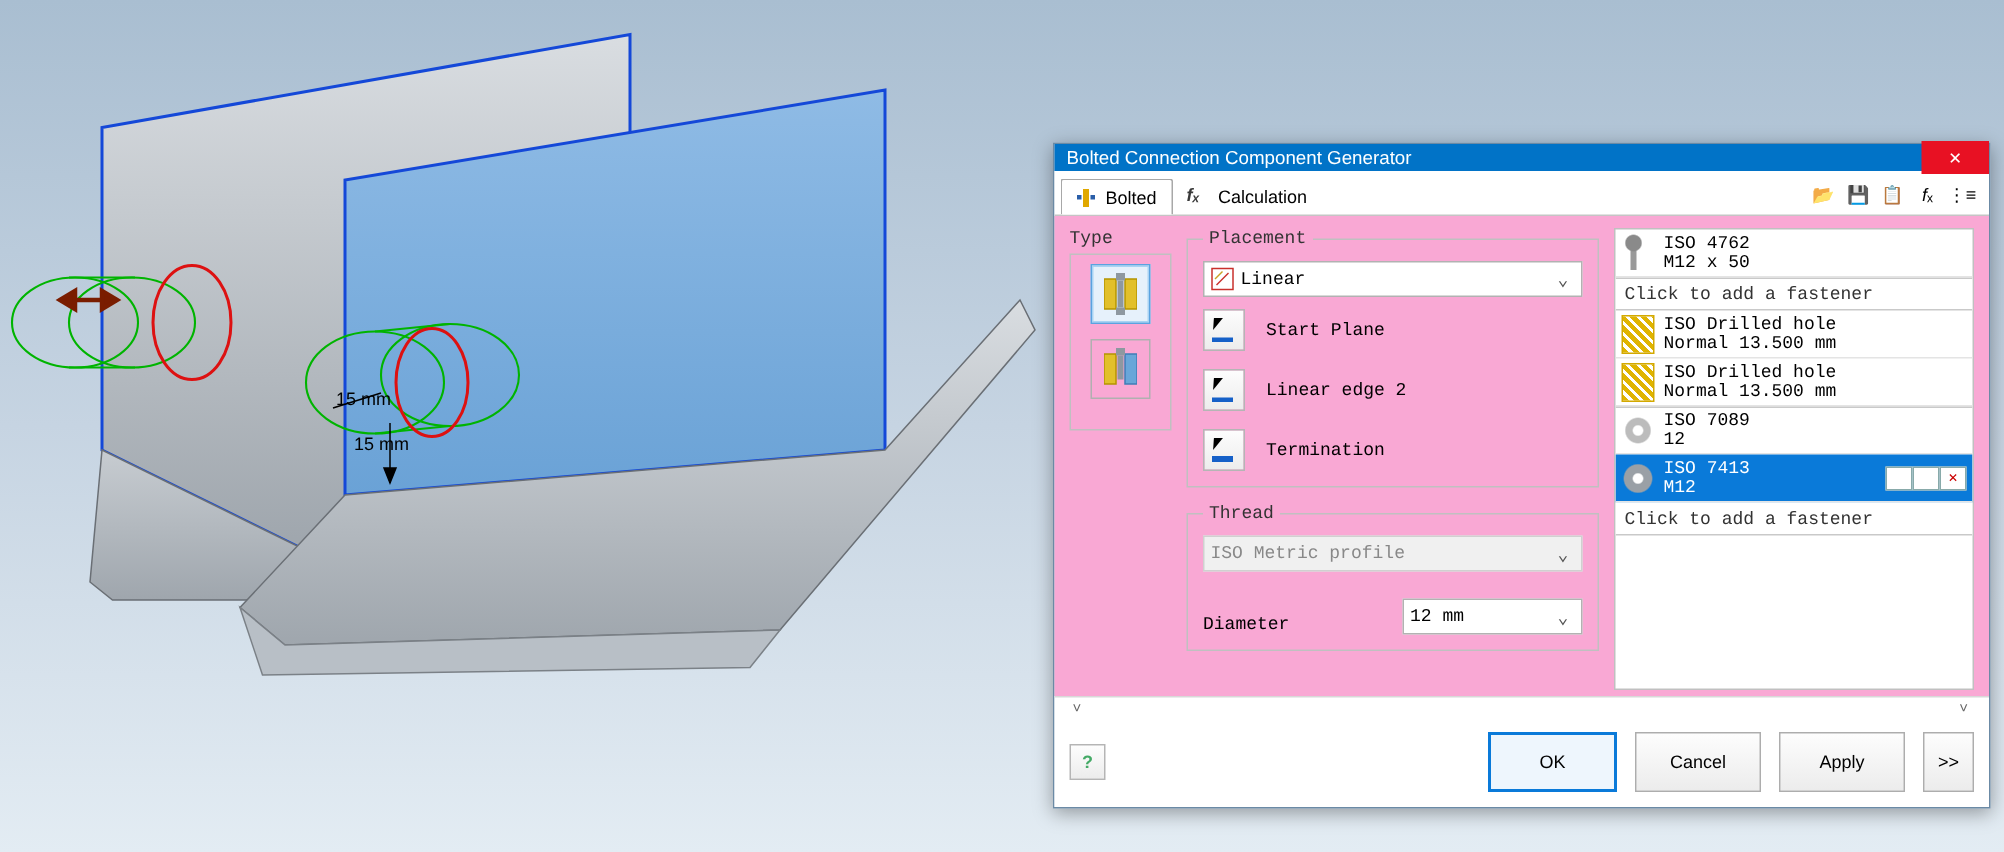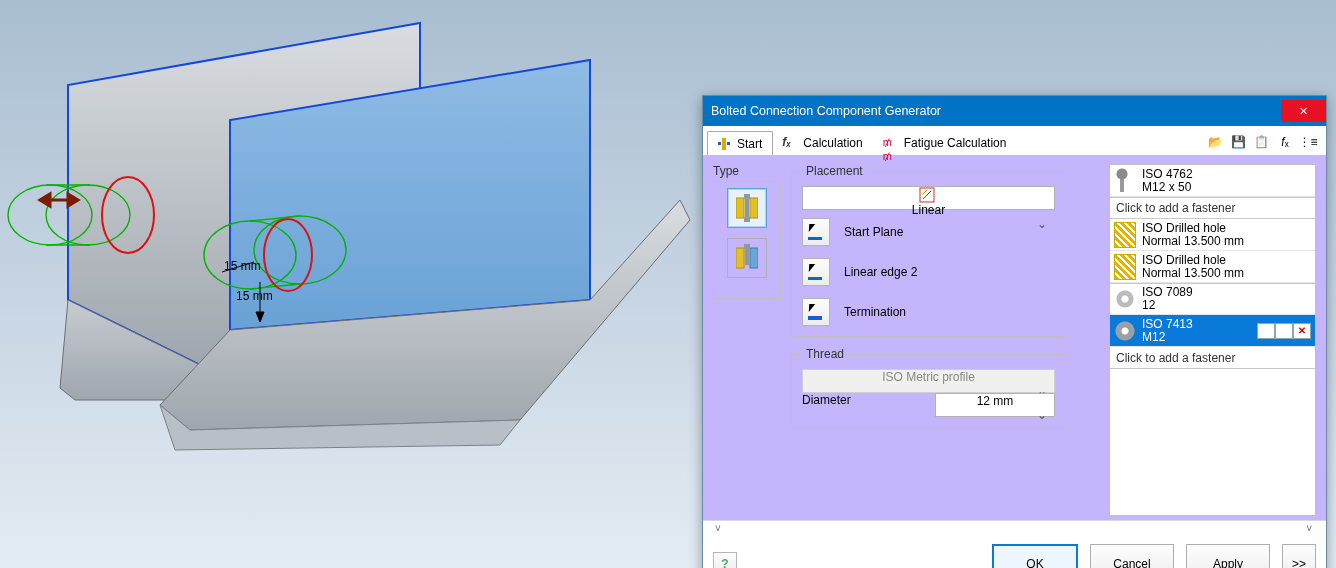--- a/index.html
+++ b/index.html
@@ -18,21 +18,21 @@
   
   .dialog {
     position: absolute;
     left: 702px; top: 95px;
     width: 625px;
     background: #eaeff4;
     border: 1px solid #6b8aa5;
     box-shadow: 0 3px 12px rgba(0,0,0,0.35);
   }
   .titlebar {
-    height: 30px;
+    height: 18px;
     background: #0173c7;
     color: #fff;
     display: flex;
     align-items: center;
     padding: 0 0 0 8px;
   }
   .titlebar .title { flex: 1; font-size: 12.5px; }
   .titlebar .close {
     width: 45px; height: 22px;
     background: #e81123;
@@ -76,24 +76,25 @@
   .tabs-right { margin-left: auto; display: flex; gap: 3px; padding-right: 4px; }
   .mini-btn {
     width: 20px; height: 20px;
     display: inline-flex; align-items: center; justify-content: center;
     border: 1px solid transparent;
     cursor: pointer;
     font-size: 12px;
   }
 
   .body {
-    background: #c4b5fd;
+    background: #f9a8d4;
     padding: 8px 10px 4px 10px;
     display: flex;
     gap: 10px;
+    font-family: Liberation Mono, monospace;
   }
 
   .col-type { width: 68px; }
   .col-mid  { flex: 1; min-width: 0; }
   .col-right{ width: 240px; }
 
   .group-label { font-size: 12px; color: #333; margin-bottom: 3px; }
 
   .type-box {
     border: 1px solid #c0c0c0;
@@ -119,21 +120,20 @@
 
   .dropdown {
     width: 100%;
     height: 24px;
     border: 1px solid #b2b2b2;
     background: #fff;
     display: flex; align-items: center;
     padding: 0 4px 0 4px;
     position: relative;
     cursor: pointer;
-    flex-direction: column;
   }
   .dropdown .dd-icon { width: 16px; height: 16px; margin-right: 4px;}
   .dropdown .dd-arrow {
     margin-left: auto;
     width: 16px; text-align: center; color:#555;
   }
   .dropdown.disabled { background:#f0f0f0; color:#888; border-color:#d0d0d0; }
 
   .placement-rows { margin-top: 8px; display:flex; flex-direction:column; gap:12px; }
   .placement-row { display:flex; align-items:center; gap:14px; }
@@ -154,30 +154,30 @@
     transform: skewX(-4deg);
   }
   .pk-icon::after {
     content:"";
     position:absolute; left:0; bottom:0;
     width:14px; height:3px;
     background: linear-gradient(#1560c8,#1560c8);
   }
   .placement-row.termination .pk-icon::after { background:#1560c8; height:4px;}
 
-  .thread-row { display:flex; align-items:flex-start; gap:12px; margin-top:0;}
+  .thread-row { display:flex; align-items:flex-end; gap:12px; margin-top:18px;}
   .diameter-dd { width: 120px; }
 
   
   .rlist {
     border: 1px solid #c0c0c0;
-    height: 352px;
+    height: 308px;
     overflow: hidden;
     background:#fff;
-    display:flex; flex-direction:column;margin-left:33px;
+    display:flex; flex-direction:column;
   }
   .r-item {
     display:flex; align-items:center; gap:6px;
     padding: 2px 4px 2px 4px;
     border-bottom: 1px solid #e4e4e4;
     min-height: 32px;
     cursor: pointer;
   }
   .r-item.header-gap { min-height:22px; border-top:1px solid #c9c9c9; border-bottom:1px solid #c9c9c9; background:#fff; font-size:12px; color:#333; padding-left:6px;}
   .r-item .txt { display:flex; flex-direction:column; line-height:13px;}
@@ -301,29 +301,25 @@
 <div class="dialog">
 
   <div class="titlebar">
     <span class="title">Bolted Connection Component Generator</span>
     <span class="close">✕</span>
   </div>
 
   <div class="tabs-row">
     <div class="tab active">
       <span class="tab-icon design"></span>
-      <span>Start</span>
+      <span>Bolted</span>
     </div>
     <div class="tab">
       <span class="tab-icon calc"></span>
       <span>Calculation</span>
-    </div>
-    <div class="tab">
-      <span class="tab-icon fatigue"></span>
-      <span>Fatigue Calculation</span>
     </div>
     <div class="tabs-right">
       <span class="mini-btn">📂</span>
       <span class="mini-btn">💾</span>
       <span class="mini-btn">📋</span>
       <span class="mini-btn"><i>f</i>ₓ</span>
       <span class="mini-btn">⋮≡</span>
     </div>
   </div>
 

